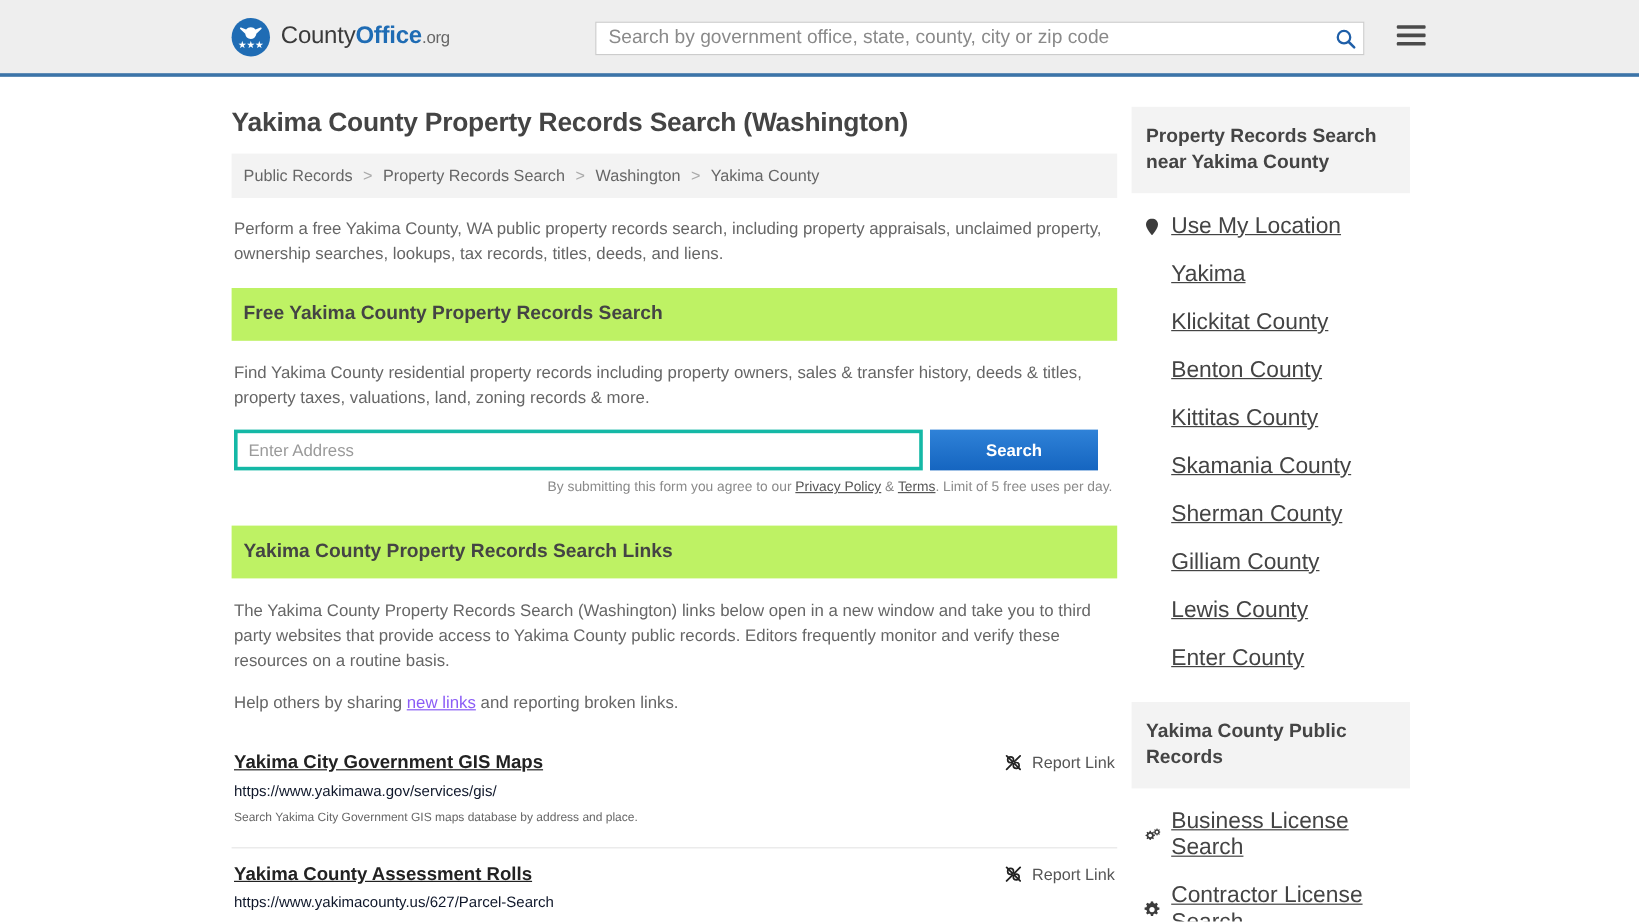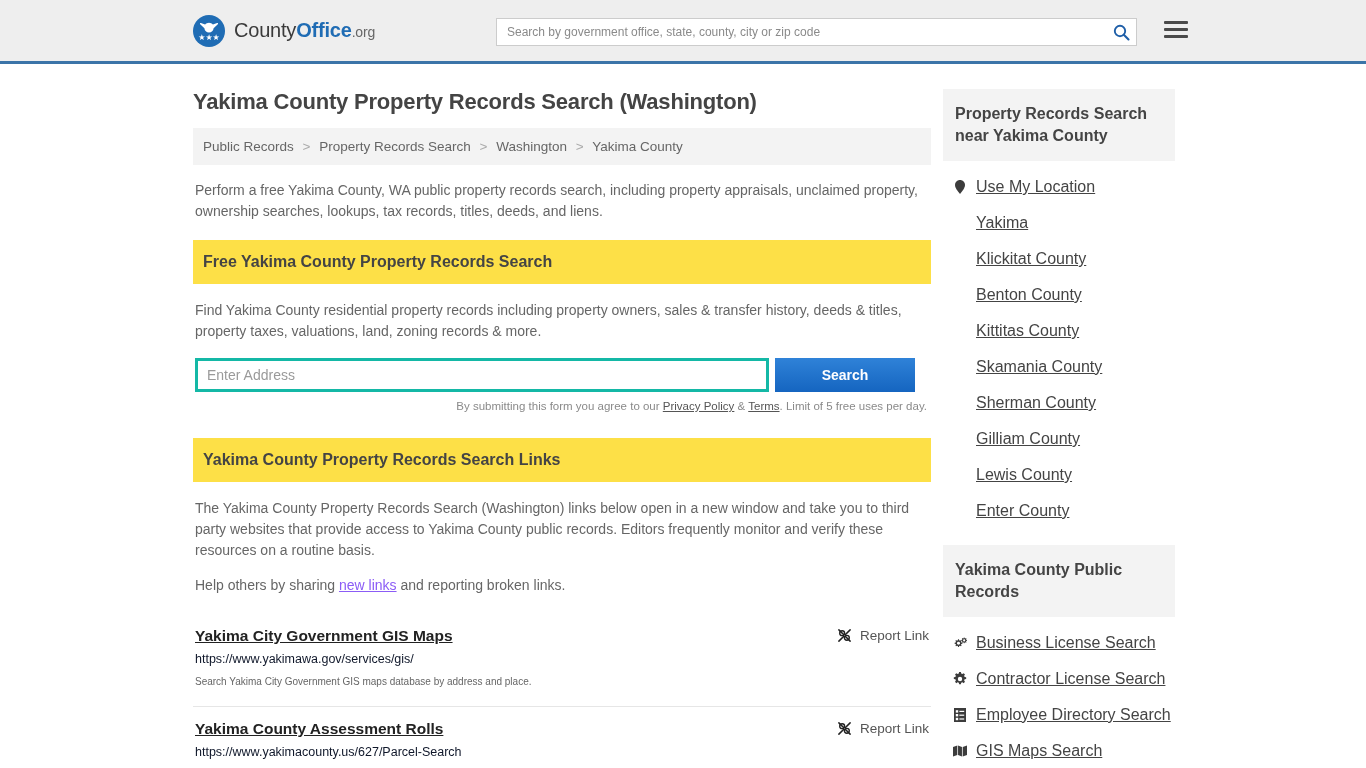--- a/index.html
+++ b/index.html
@@ -70,21 +70,21 @@
     border: 1px solid #cccccc;
     display: flex;
     align-items: center;
   }
   .header-search input {
     flex: 1;
     border: 0;
     outline: 0;
     height: 100%;
     padding: 0 10px;
-    font-size: 12px;
+    font-size: 16px;
     font-family: "Liberation Sans", sans-serif;
     color: #15803d;
     background: transparent;
   }
   .header-search input::placeholder { color: #8a8a8a; }
   .search-glass {
     width: 30px; height: 100%;
     display: flex; align-items: center; justify-content: center;
     cursor: pointer;
   }
@@ -131,21 +131,21 @@
 
   .intro-text {
     font-size: 14px;
     line-height: 21px;
     color: #666666;
     margin: 15px 0 18px 0;
     padding: 0 2px;
   }
 
   .section-head {
-    background: #fde047;
+    background: #bef264;
     padding: 13px 10px;
     font-size: 16px;
     font-weight: bold;
     color: #444444;
   }
 
   .section-body { padding: 16px 2px 0 2px; }
   .section-body p {
     margin: 0 0 14px 0;
     font-size: 14px;
@@ -244,21 +244,21 @@
     font-weight: bold;
     color: #444444;
     line-height: 22px;
   }
   .side-list { padding: 8px 0 0 10px; }
   .side-row {
     display: flex;
     align-items: center;
     gap: 9px;
     padding: 9px 0;
-    font-size: 16px;
+    font-size: 19px;
   }
   .side-row a {
     color: #444444;
     text-decoration: underline;
   }
   .side-icon {
     width: 14px;
     flex: 0 0 14px;
     display: flex;
     align-items: center;

